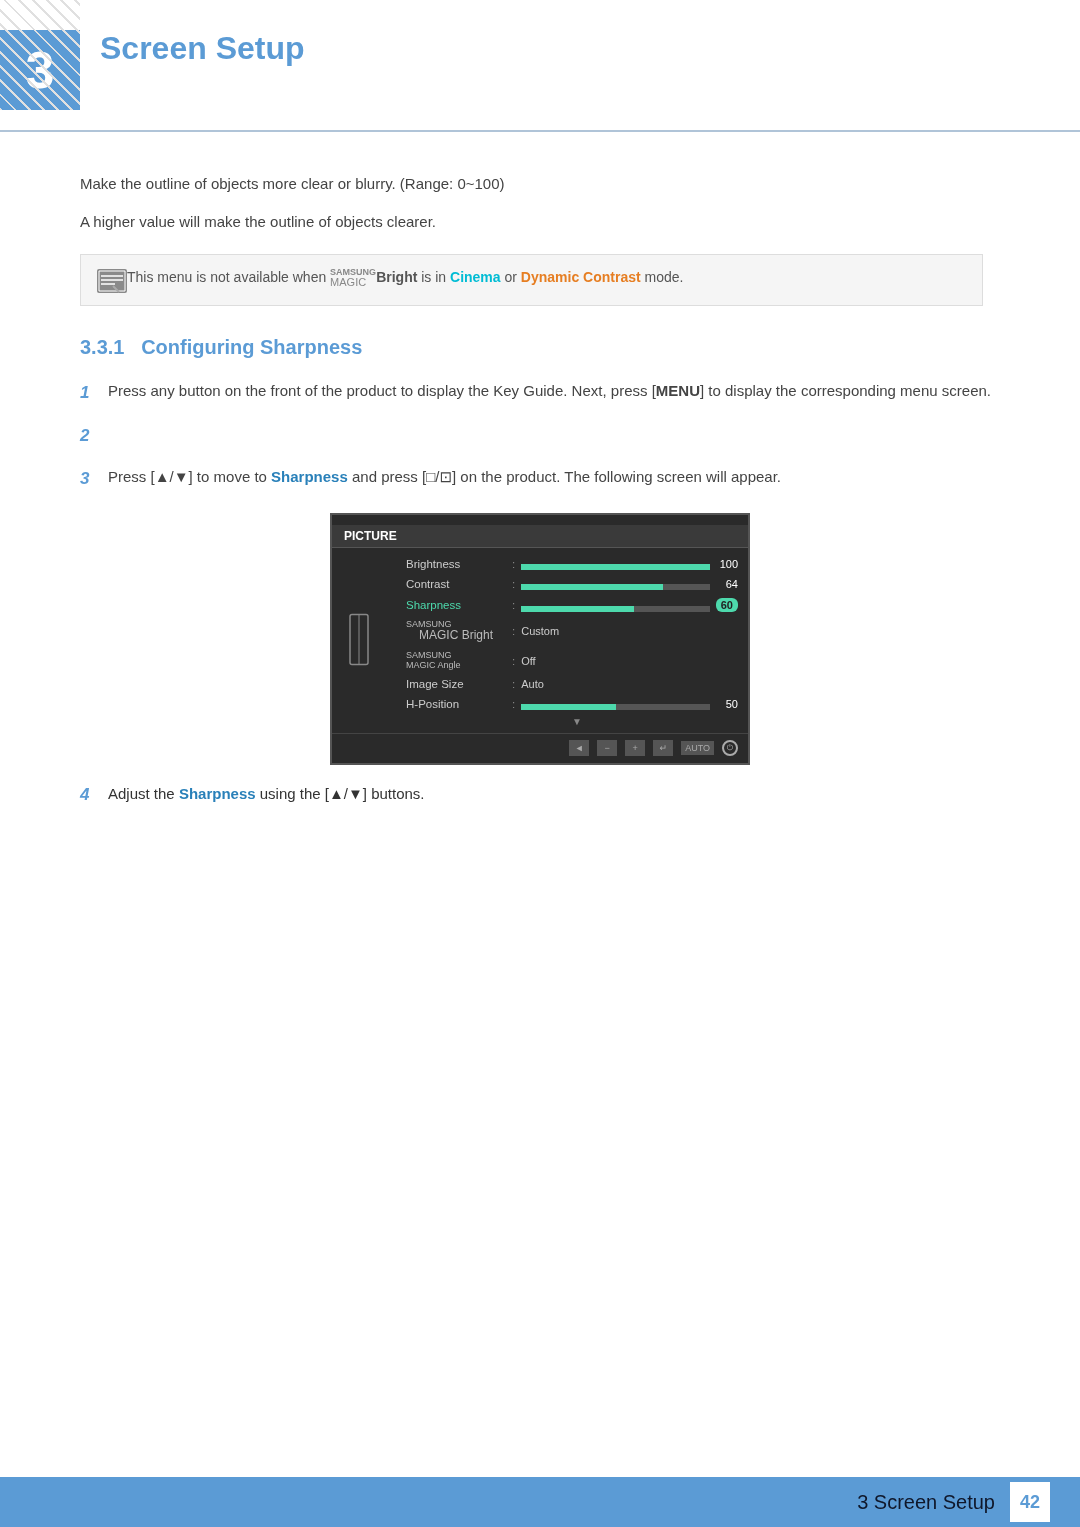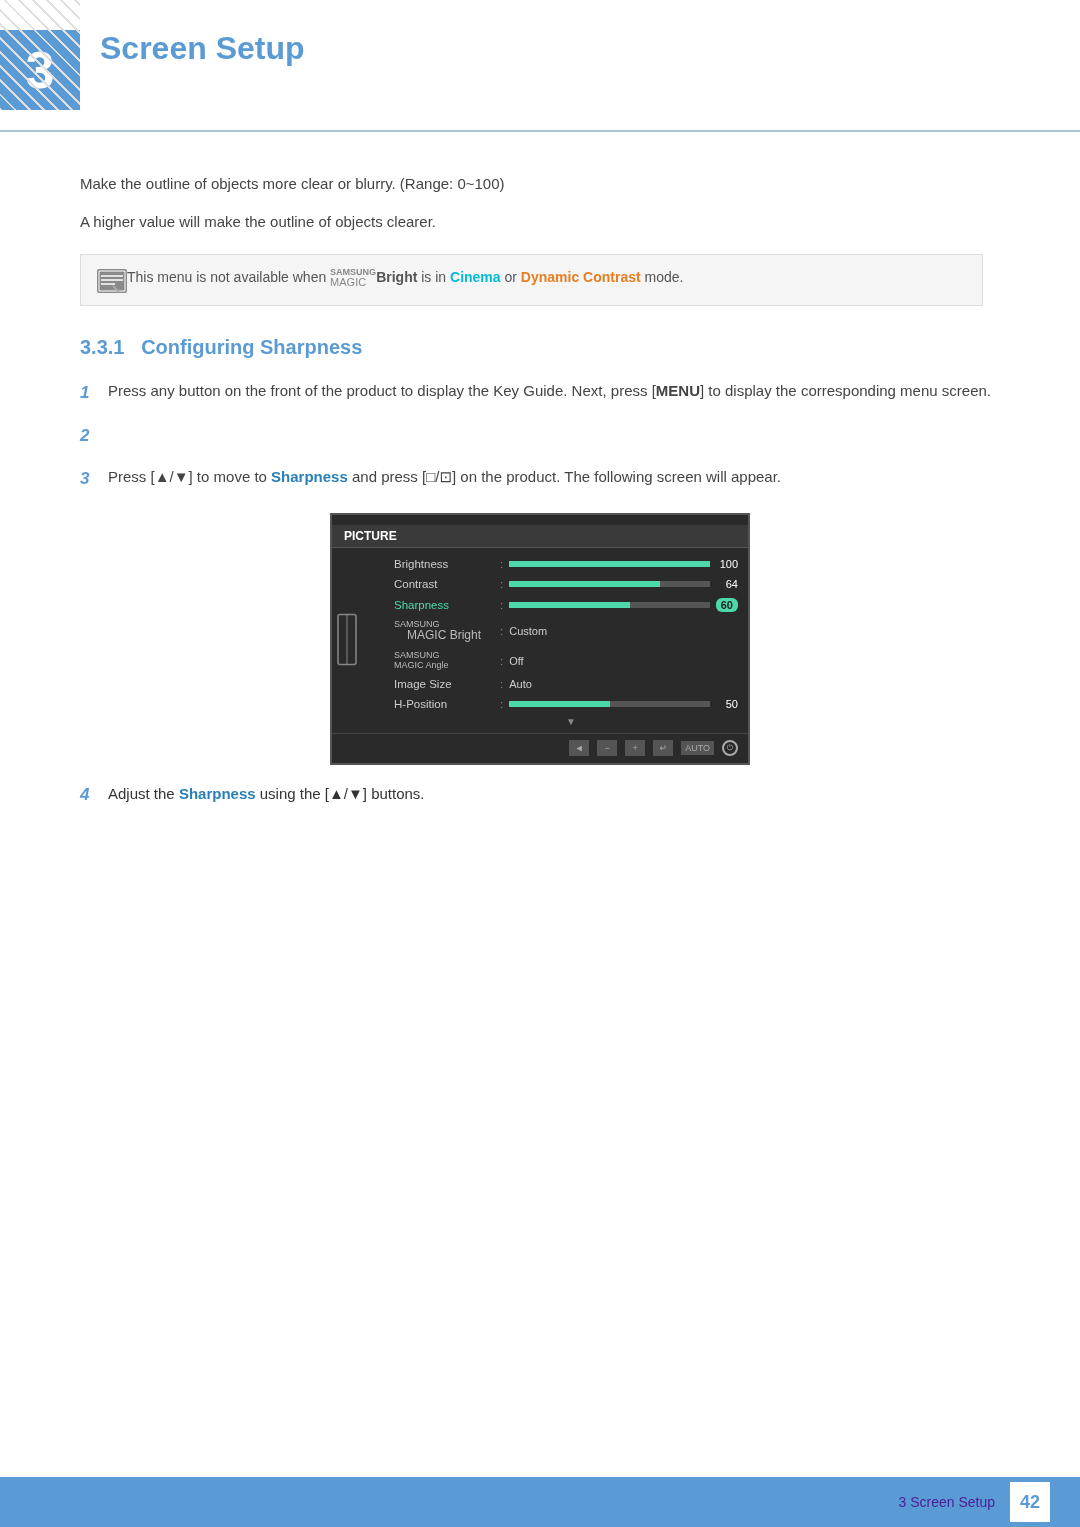--- a/index.html
+++ b/index.html
@@ -221,21 +221,21 @@
     }
 
     .screen-item-colon {
       margin: 0 6px;
       color: #888;
     }
 
     .screen-bar-container {
       flex: 1;
       display: flex;
-      align-items: center;
+      align-items: flex-end;
       gap: 6px;
     }
 
     .screen-bar-bg {
       height: 6px;
       background: #555;
       flex: 1;
       position: relative;
     }
 
@@ -324,22 +324,22 @@
       height: 50px;
       background: #5b9bd5;
       display: flex;
       align-items: center;
       justify-content: flex-end;
       padding: 0 30px;
       gap: 15px;
     }
 
     .footer-text {
-      color: #4c1d95;
-      font-size: 14px;
+      color: #0f172a;
+      font-size: 20px;
     }
 
     .footer-page-number {
       background: #ffffff;
       color: #5b9bd5;
       font-size: 18px;
       font-weight: bold;
       width: 40px;
       height: 40px;
       display: flex;
@@ -430,21 +430,21 @@
     </li>
   </ol>
 
   <div class="screen-mockup-container">
     <div class="screen-mockup">
 
       <div class="screen-title-bar">
         PICTURE
       </div>
 
-      <div style="position:relative; padding-left: 12px;">
+      <div style="position:relative; padding-left: 12px; margin-left: 12px;">
 
         <div style="position:absolute; left:4px; top:50%; transform:translateY(-50%);">
           <svg width="22" height="60" viewBox="0 0 22 60">
             <rect x="2" y="5" width="18" height="50" rx="2" fill="none" stroke="#888" stroke-width="1.5"></rect>
             <line x1="11" y1="5" x2="11" y2="55" stroke="#888" stroke-width="1"></line>
           </svg>
         </div>
 
         <div class="screen-menu-items">
 

